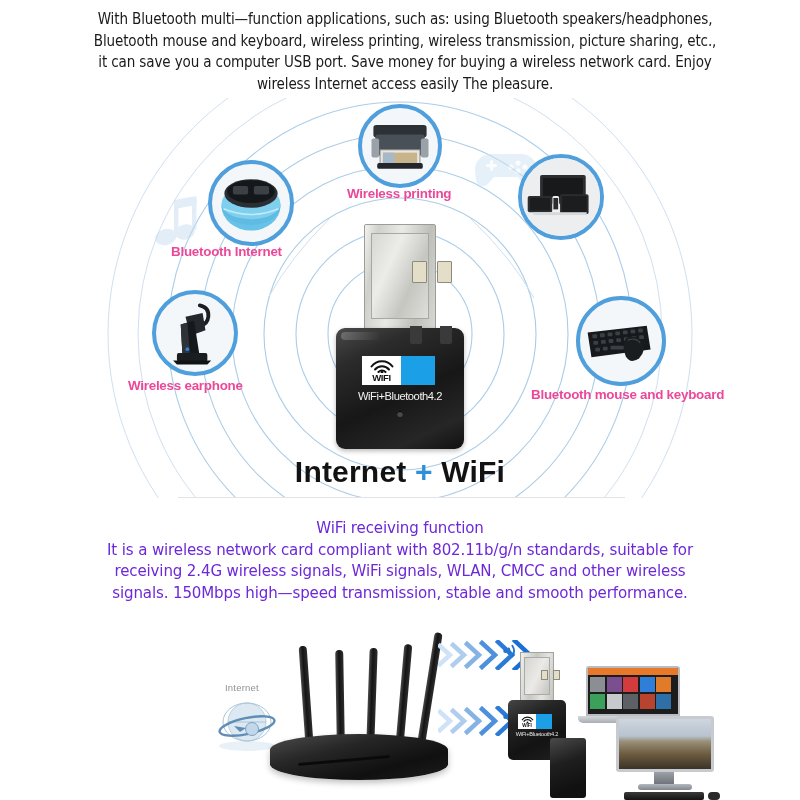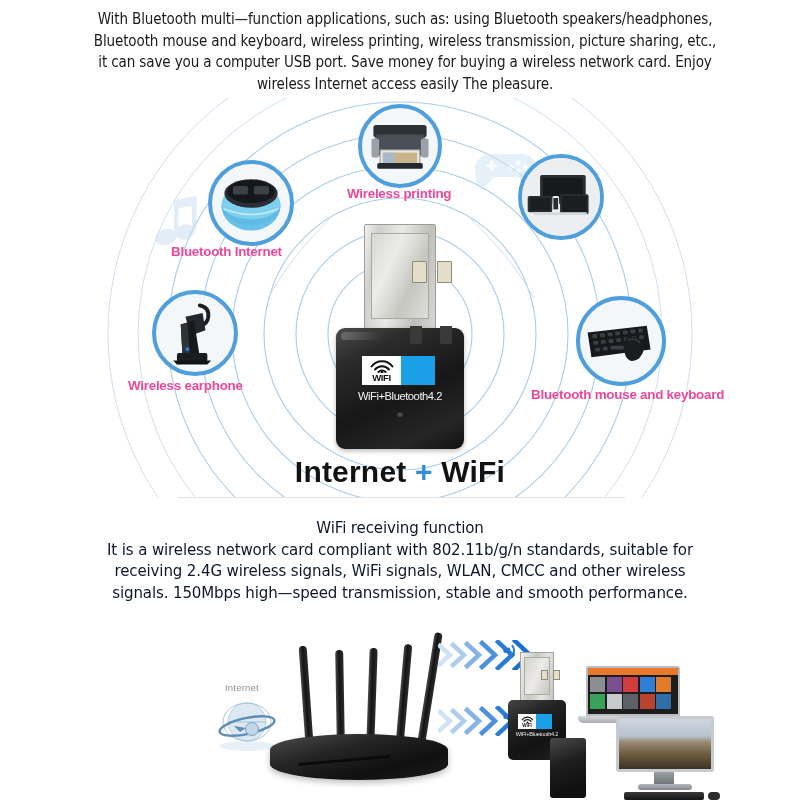--- a/index.html
+++ b/index.html
@@ -96,21 +96,21 @@
     font-family:"Liberation Sans",sans-serif;
   }
   .hero-title .plus { color:#2f8fd8; font-weight:700; }
 
   .divider { position:absolute; left:178px; top:497px; width:447px; height:1px;
              background:#e3e3e3; }
 
   
   .sec2 {
     position:absolute; left:80px; top:517px; width:640px; text-align:center;
-    color:#0f172a; font-size:16.2px; line-height:21.5px; letter-spacing:-.15px;
+    color:#6d28d9; font-size:16.2px; line-height:21.5px; letter-spacing:-.15px;
     font-family:"DejaVu Sans",sans-serif;
   }
   .sec2 .ln { display:block; white-space:nowrap; transform:scaleX(0.93); transform-origin:center; }
 
   
   .scene { position:absolute; left:0; top:618px; width:738px; height:182px; }
 
   .internet-lbl { position:absolute; left:225px; top:64px; font-size:9.5px;
       color:#8d9196; font-family:"Liberation Sans",sans-serif; letter-spacing:.2px; }
 

